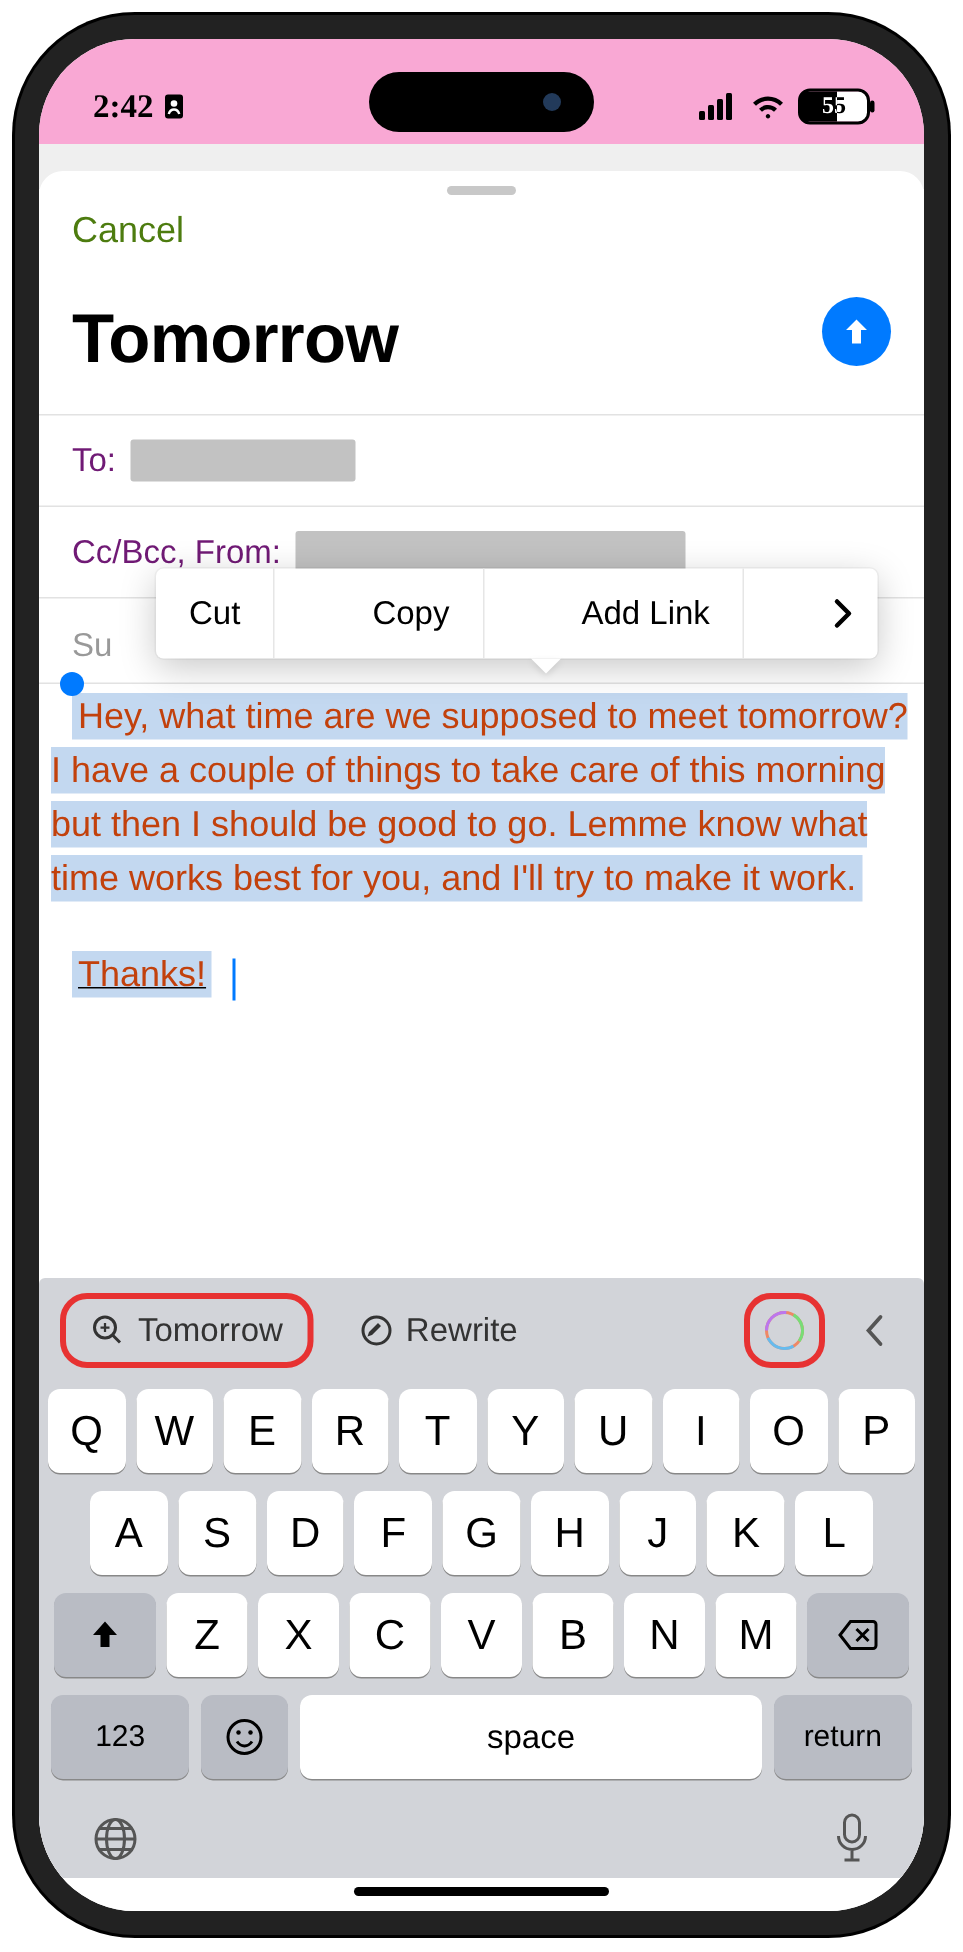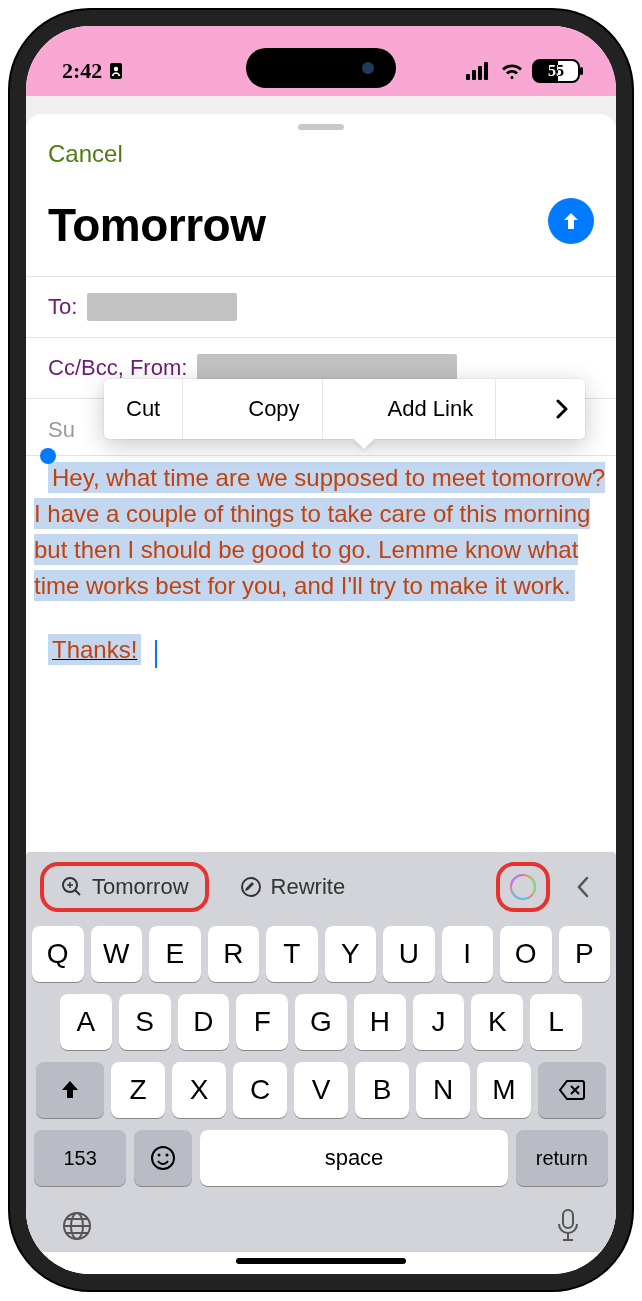--- a/index.html
+++ b/index.html
@@ -370,21 +370,21 @@
         <div class="key">N</div>
         <div class="key">M</div>
         <div class="key key-del">
           <svg width="28" height="22" viewBox="0 0 28 22">
                 <path d="M9 2h15a2 2 0 012 2v14a2 2 0 01-2 2H9l-7-9 7-9z" stroke="#000" stroke-width="2" fill="none"></path>
                 <path d="M13 7l8 8M21 7l-8 8" stroke="#000" stroke-width="2"></path>
               </svg>
         </div>
       </div>
       <div class="krow krow4">
-        <div class="key key-123">153</div>
+        <div class="key key-123">123</div>
         <div class="key key-emoji">
           <svg width="28" height="28" viewBox="0 0 28 28">
                 <circle cx="14" cy="14" r="11" stroke="#000" stroke-width="2" fill="none"></circle>
                 <circle cx="10" cy="11" r="1.5" fill="#000"></circle>
                 <circle cx="18" cy="11" r="1.5" fill="#000"></circle>
                 <path d="M9 17c1.4 2 3.3 3 5 3s3.6-1 5-3" stroke="#000" stroke-width="2" fill="none"></path>
               </svg>
         </div>
         <div class="key key-space">space</div>
         <div class="key key-return">return</div>

